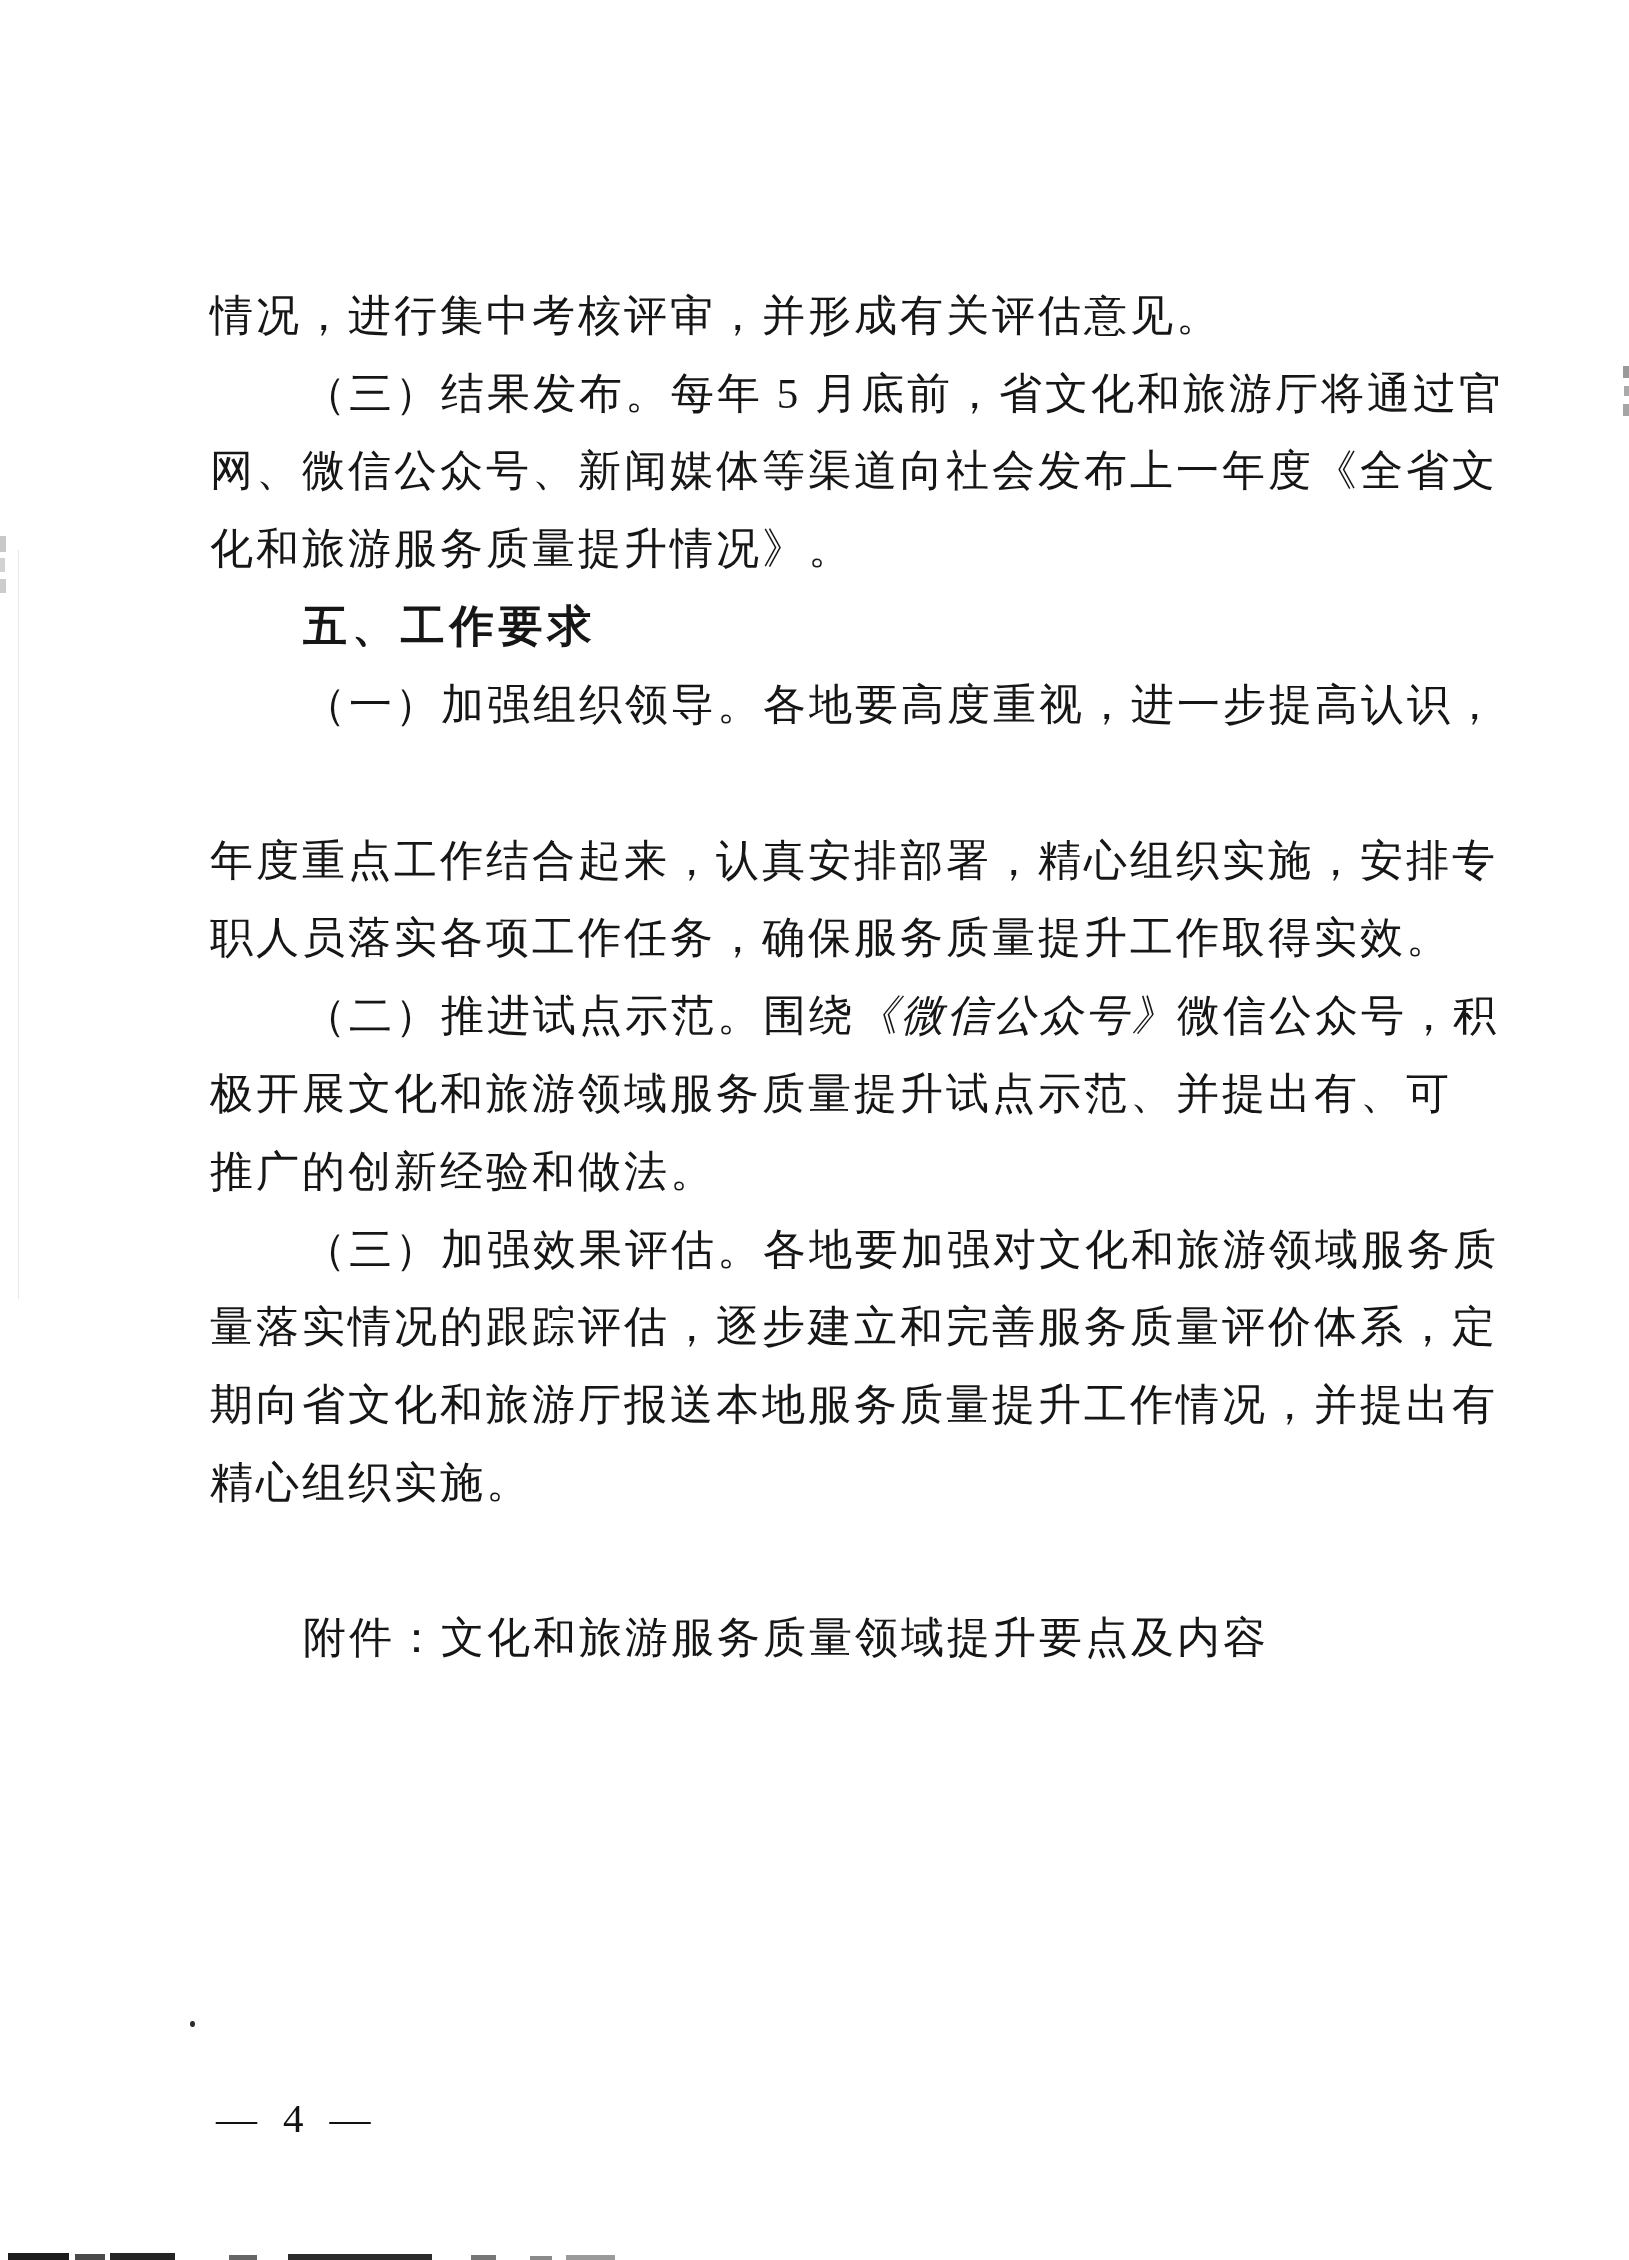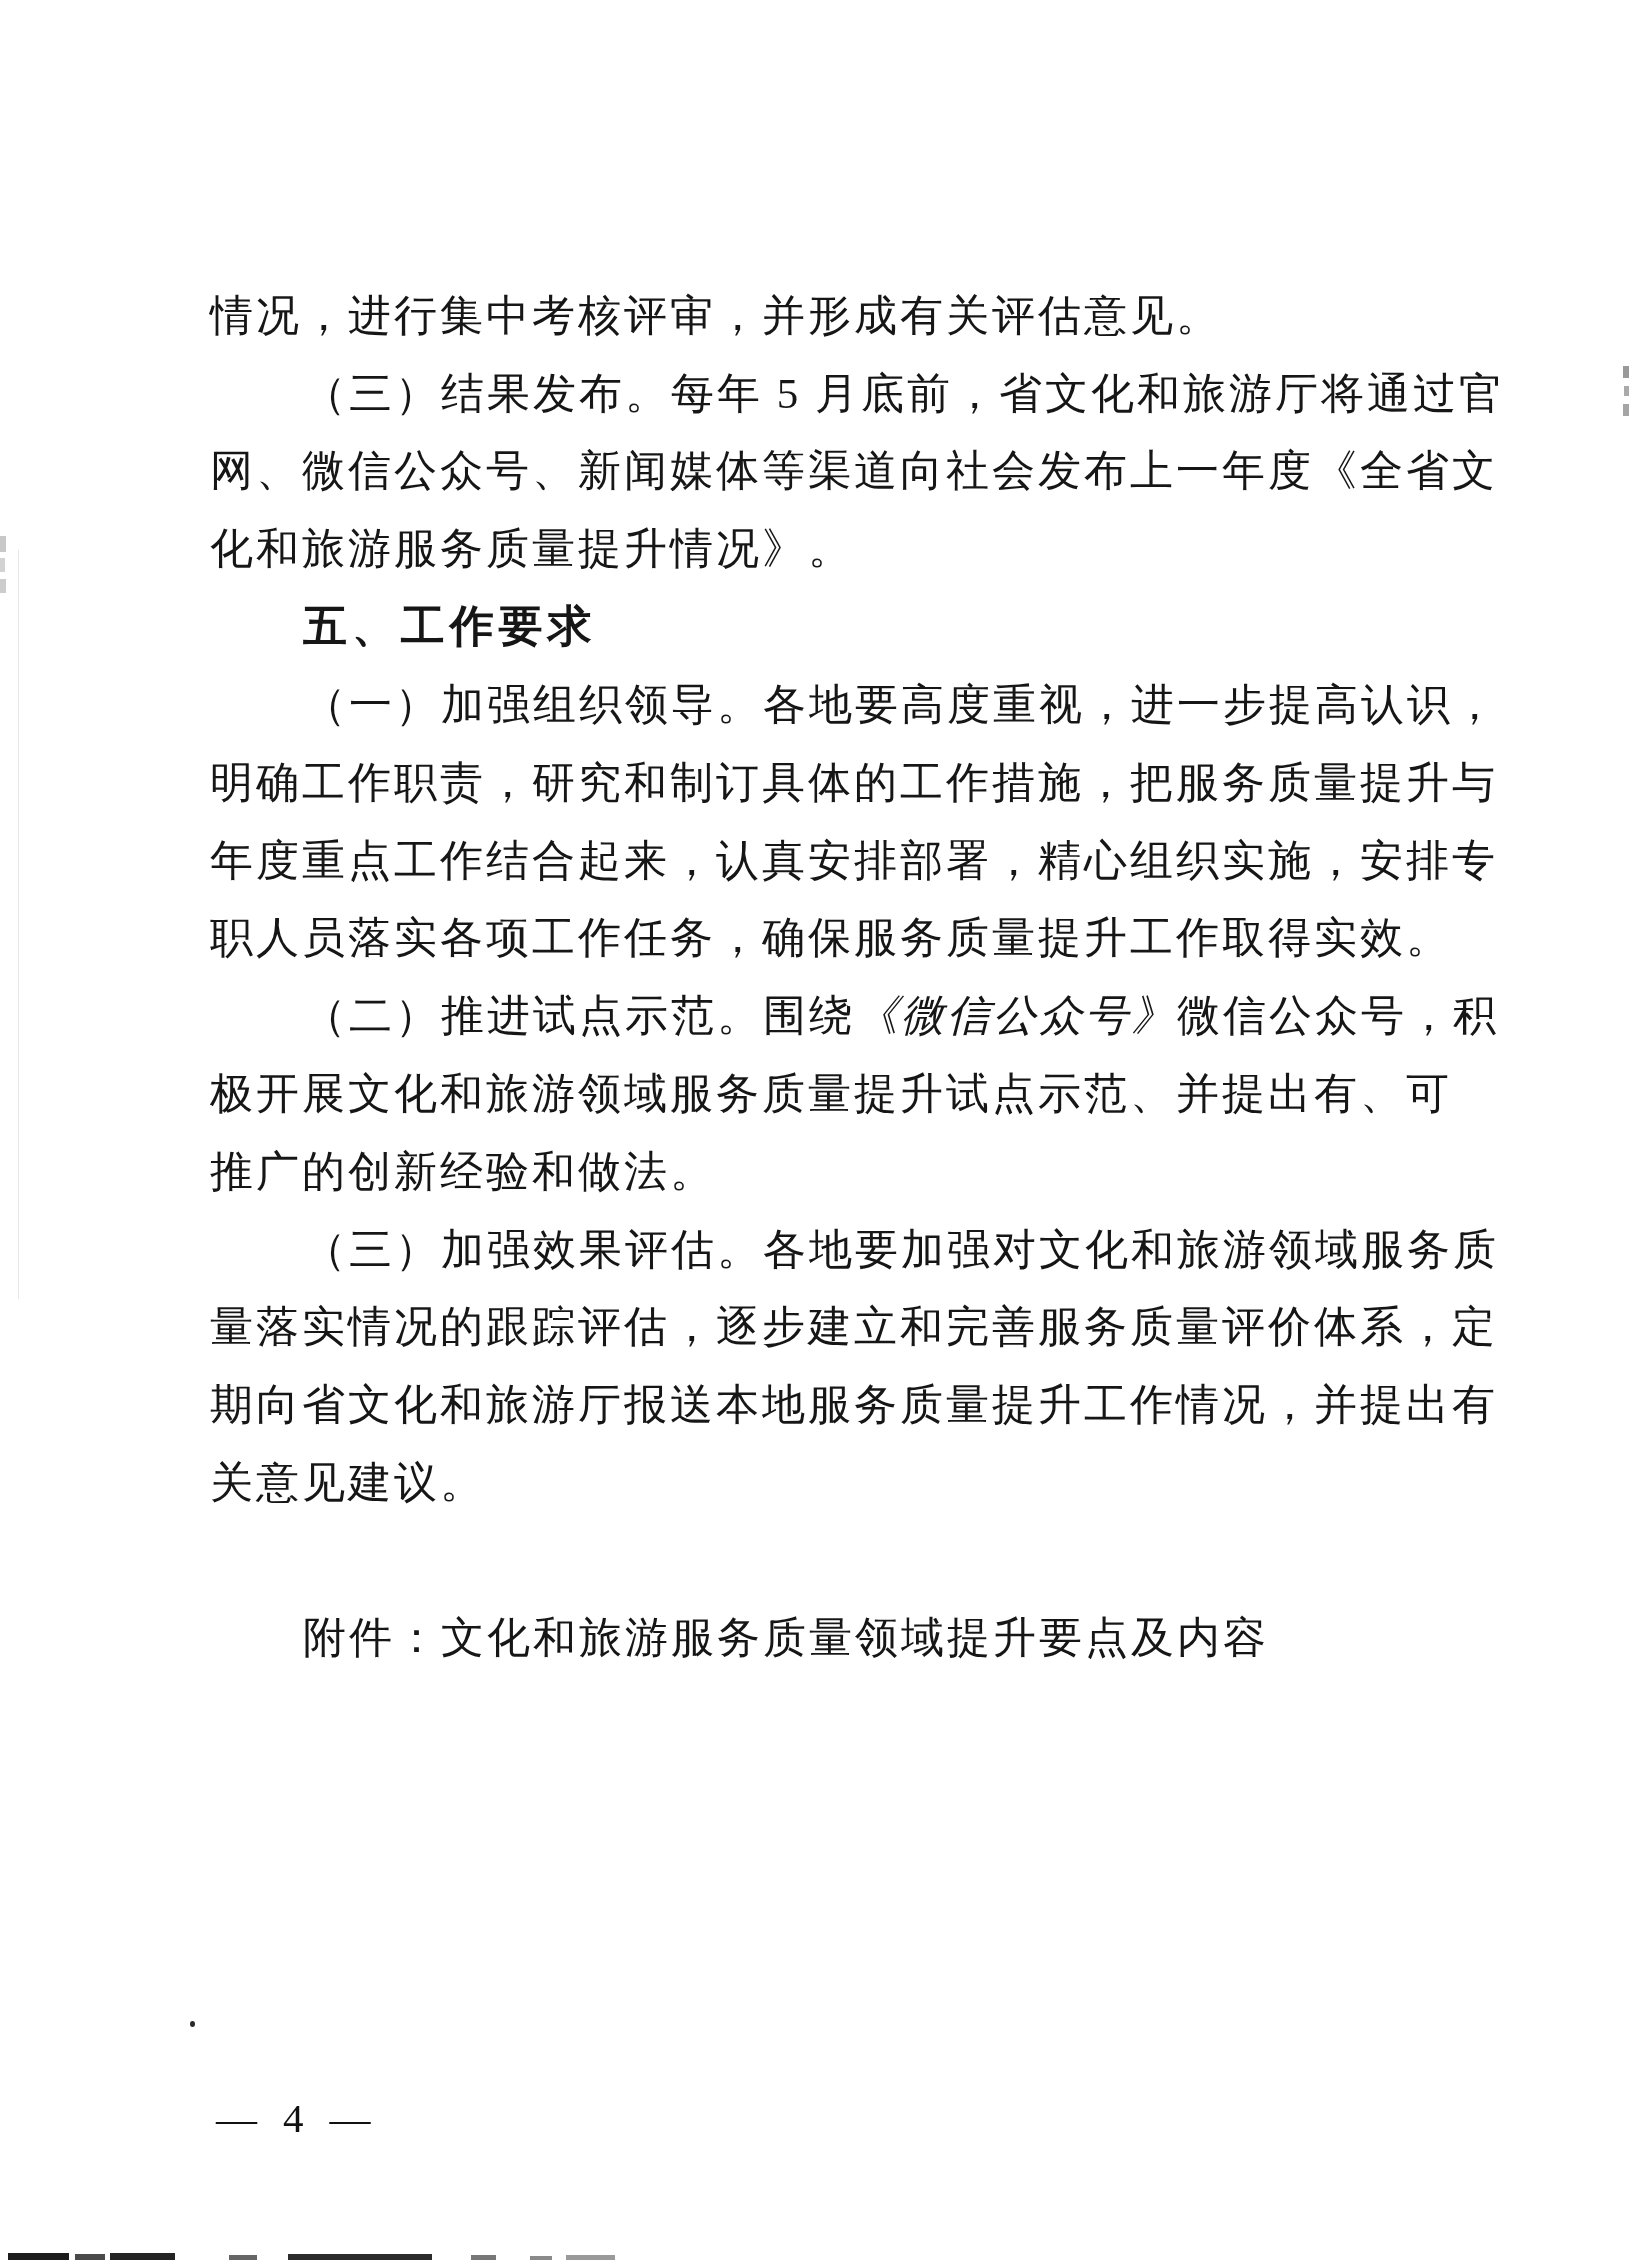--- a/index.html
+++ b/index.html
@@ -71,32 +71,31 @@
 <div class="page">
 
   <div class="line" style="top:276px">情况，进行集中考核评审，并形成有关评估意见。</div>
   <div class="line indent" style="top:354px">（三）结果发布。每年 5 月底前，省文化和旅游厅将通过官</div>
   <div class="line" style="top:431px">网、微信公众号、新闻媒体等渠道向社会发布上一年度《全省文</div>
   <div class="line" style="top:509px">化和旅游服务质量提升情况》。</div>
 
   <div class="line indent heading" style="top:587px">五、工作要求</div>
 
   <div class="line indent" style="top:665px">（一）加强组织领导。各地要高度重视，进一步提高认识，</div>
-  <div class="line" style="top:743px">明确工作职责，研究和制订具体的工作措施，把服务质量提升与</div>
   <div class="line" style="top:821px">年度重点工作结合起来，认真安排部署，精心组织实施，安排专</div>
   <div class="line" style="top:898px">职人员落实各项工作任务，确保服务质量提升工作取得实效。</div>
 
   <div class="line indent" style="top:976px"><span>（二）推进试点示范。围绕</span><span class="book-title">《微信公众号》</span><span>微信公众号，积</span></div>
 
   <div class="line" style="top:1054px">极开展文化和旅游领域服务质量提升试点示范、并提出有、可</div>
   <div class="line" style="top:1132px">推广的创新经验和做法。</div>
   <div class="line indent" style="top:1210px">（三）加强效果评估。各地要加强对文化和旅游领域服务质</div>
   <div class="line" style="top:1287px">量落实情况的跟踪评估，逐步建立和完善服务质量评价体系，定</div>
   <div class="line" style="top:1365px">期向省文化和旅游厅报送本地服务质量提升工作情况，并提出有</div>
-  <div class="line" style="top:1443px">关意见建议。</div>
+  <div class="line" style="top:1443px">精心组织实施。</div>
 
   <div class="line indent attachment" style="top:1598px">附件：文化和旅游服务质量领域提升要点及内容</div>
 
   <div class="footer">— 4 —</div>
 
   <div class="artifact" style="left:190px;top:2021px;width:4.9px;height:5.9px;background:#2a2a2a;border-radius:50%"></div>
 
   <div class="edge-line"></div>
 
   <div class="artifact" style="left:0px;top:536px;width:5.9px;height:15.8px;background:#c8c8c8"></div>

